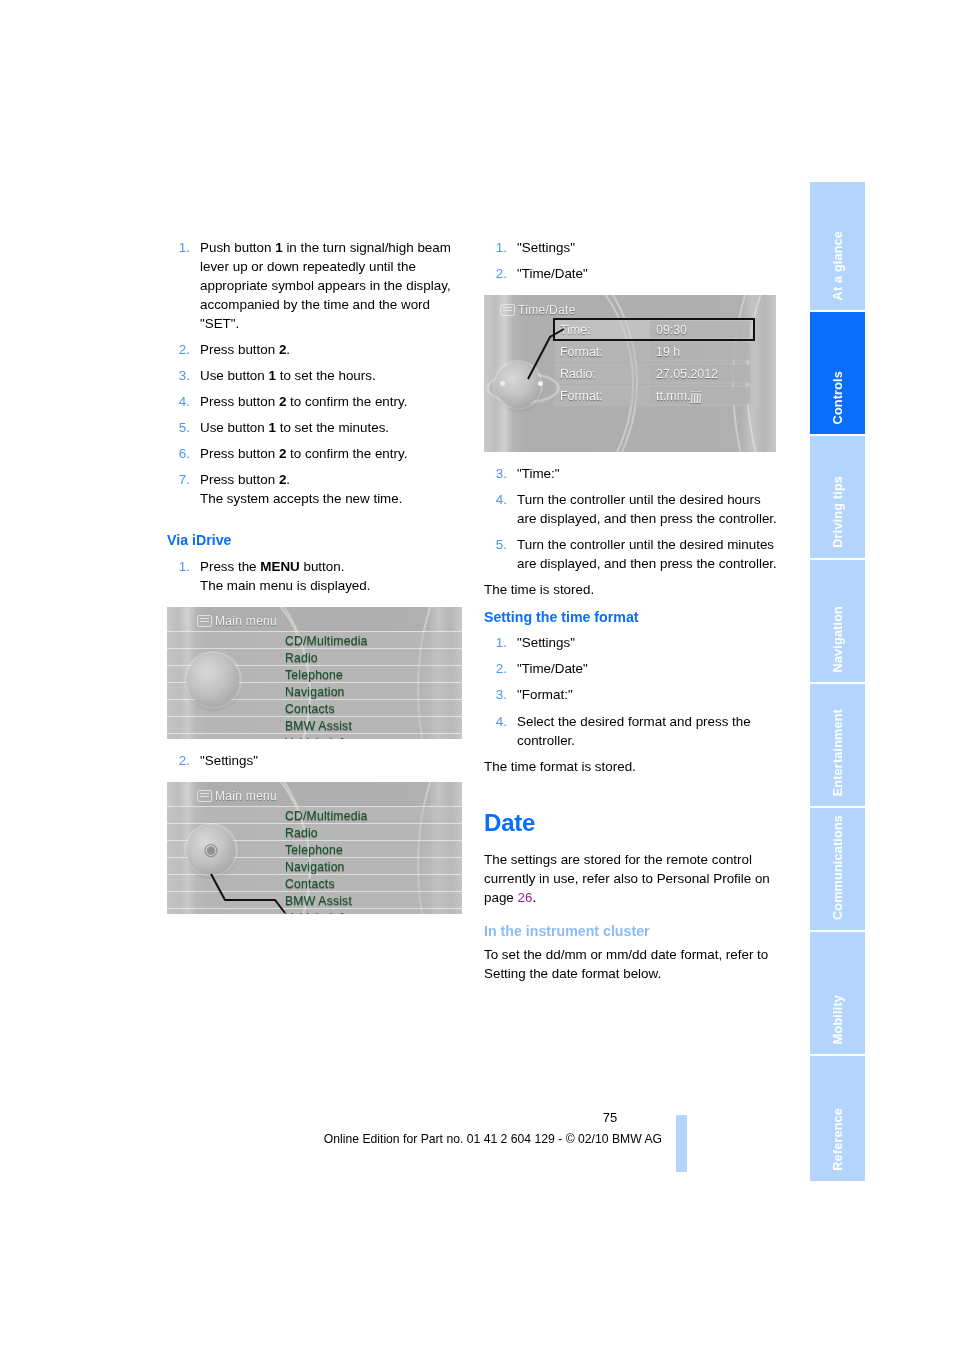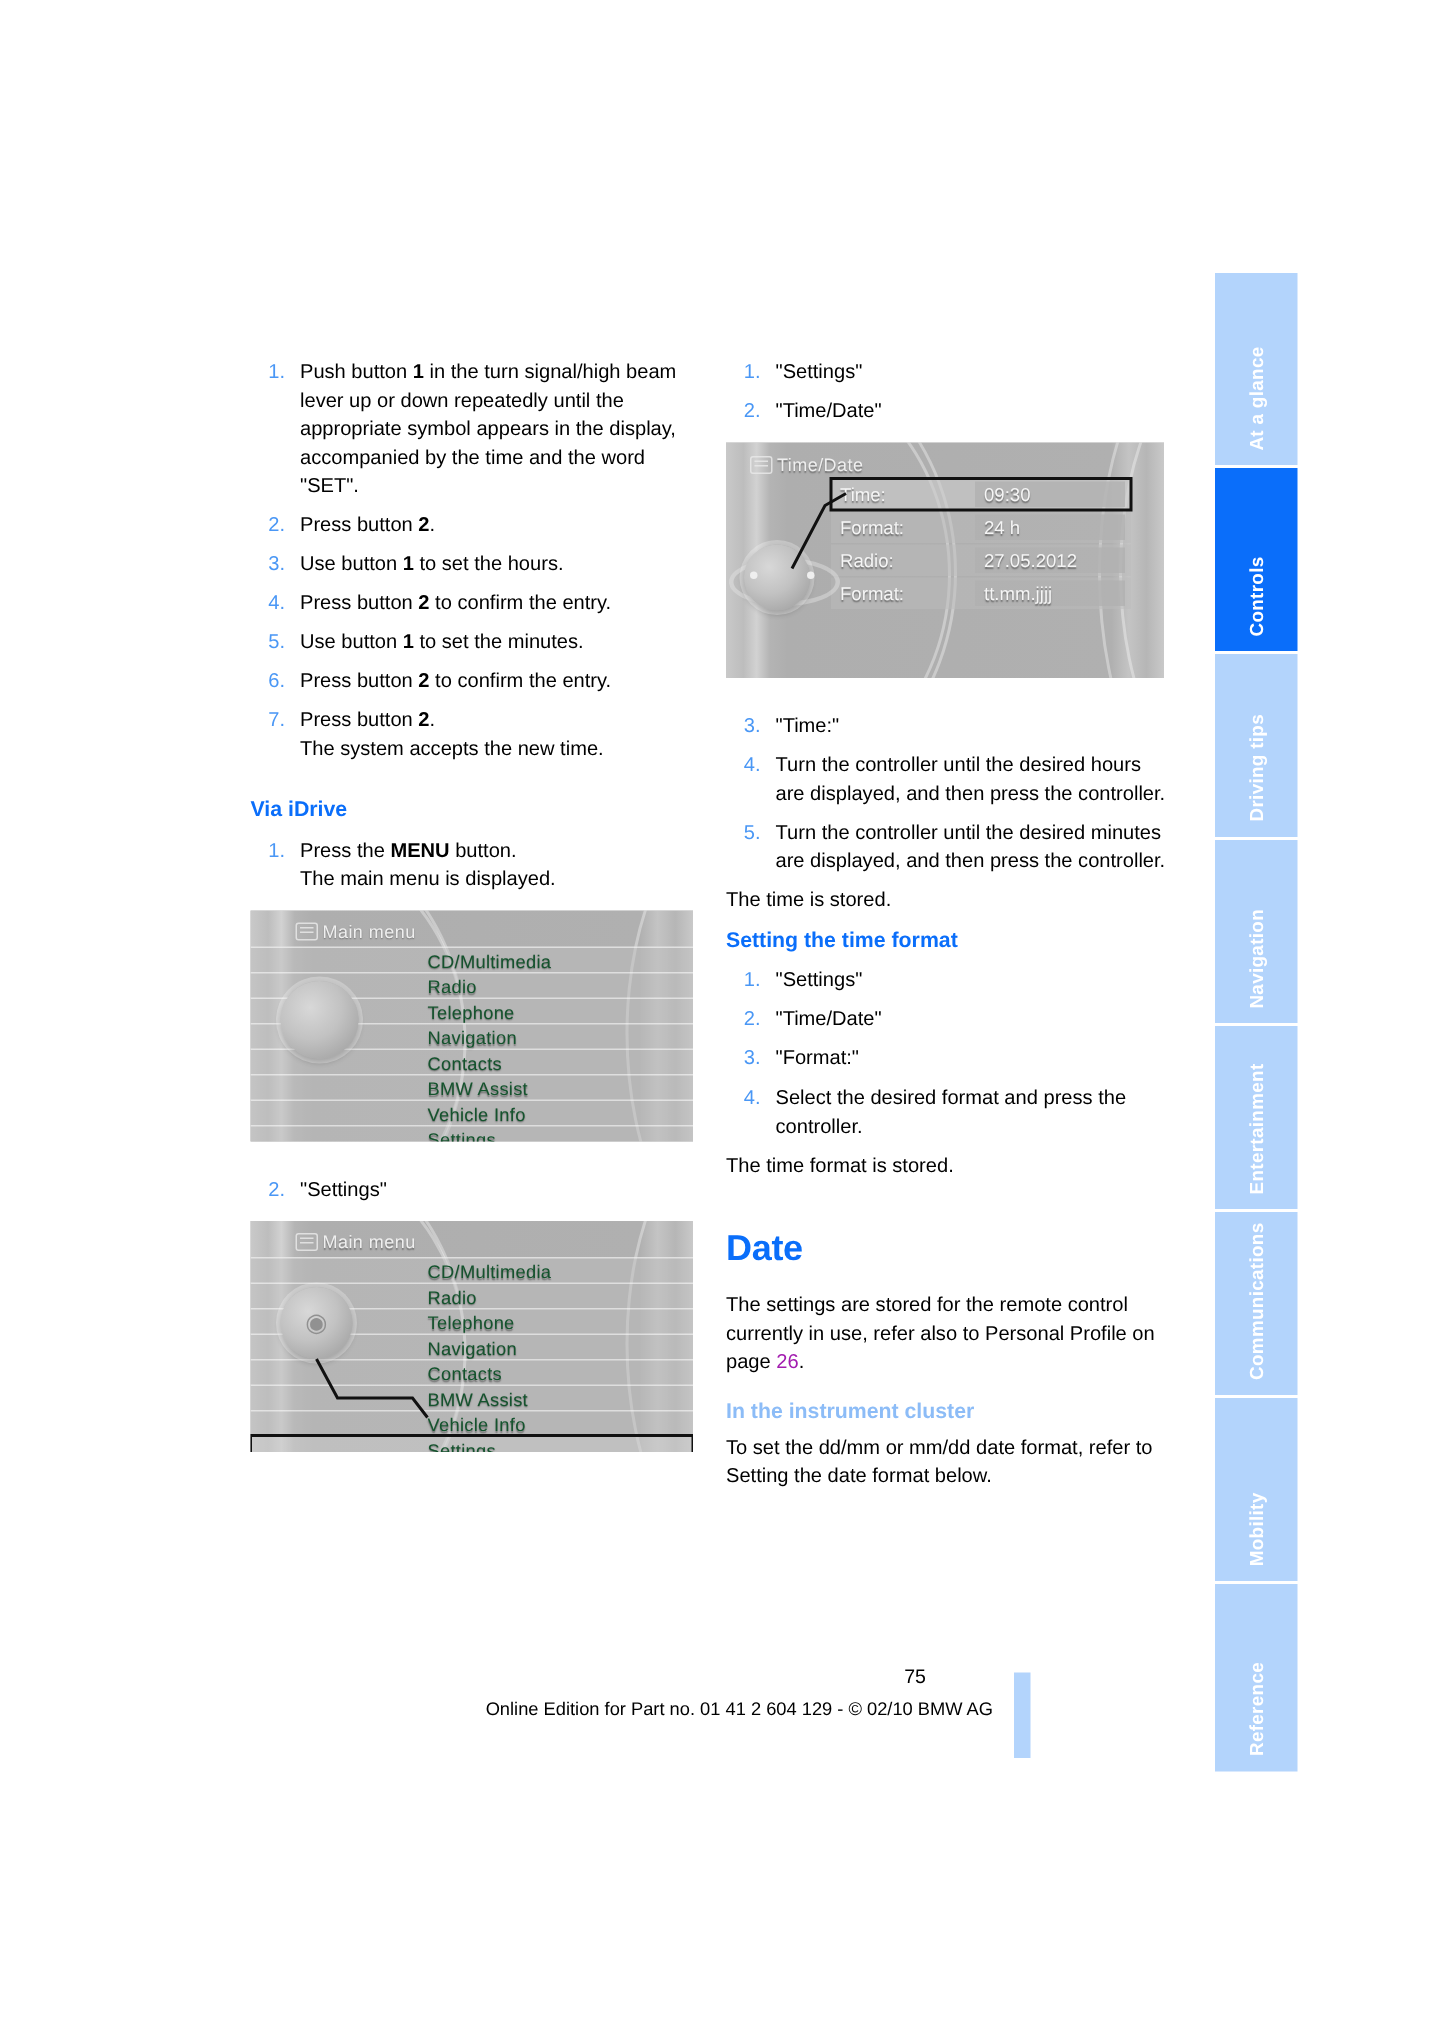--- a/index.html
+++ b/index.html
@@ -82,25 +82,25 @@
 
   p.body-text {
     margin: 0 0 8px 0;
   }
   .pagelink { color: #a21caf; }
   b { font-weight: bold; }
 
   
   .figure {
     position: relative;
-    margin: 12px 0 22px 0;
+    margin: 12px 0 12px 0;
     background: #b9b9b9;
     overflow: hidden;
   }
-  .fig-menu  { width: 295px; height: 154px; }
+  .fig-menu  { width: 295px; height: 132px; }
   .fig-td    { width: 292px; height: 157px; }
 
   
   .fig-bg {
     position: absolute;
     inset: 0;
     background:
       linear-gradient(90deg,
         #c9c9c9 0%, #bdbdbd 4%, #d2d2d2 7%,
         #b4b4b4 10%, #aeaeae 14%,
@@ -458,21 +458,21 @@
       <div class="td-rows" id="time-date-rows">
           <div class="td-row selected">
             <span class="label">Time:</span>
             <div class="value-box">
               <span class="value">09:30</span>
             </div>
           </div>
           <div class="td-row">
             <span class="label">Format:</span>
             <div class="value-box">
-              <span class="value">24 h</span>
+              <span class="value">19 h</span>
             </div>
           </div>
           <div class="td-row">
             <span class="label">Radio:</span>
             <div class="value-box">
               <span class="value">27.05.2012</span>
             </div>
           </div>
           <div class="td-row">
             <span class="label">Format:</span>

